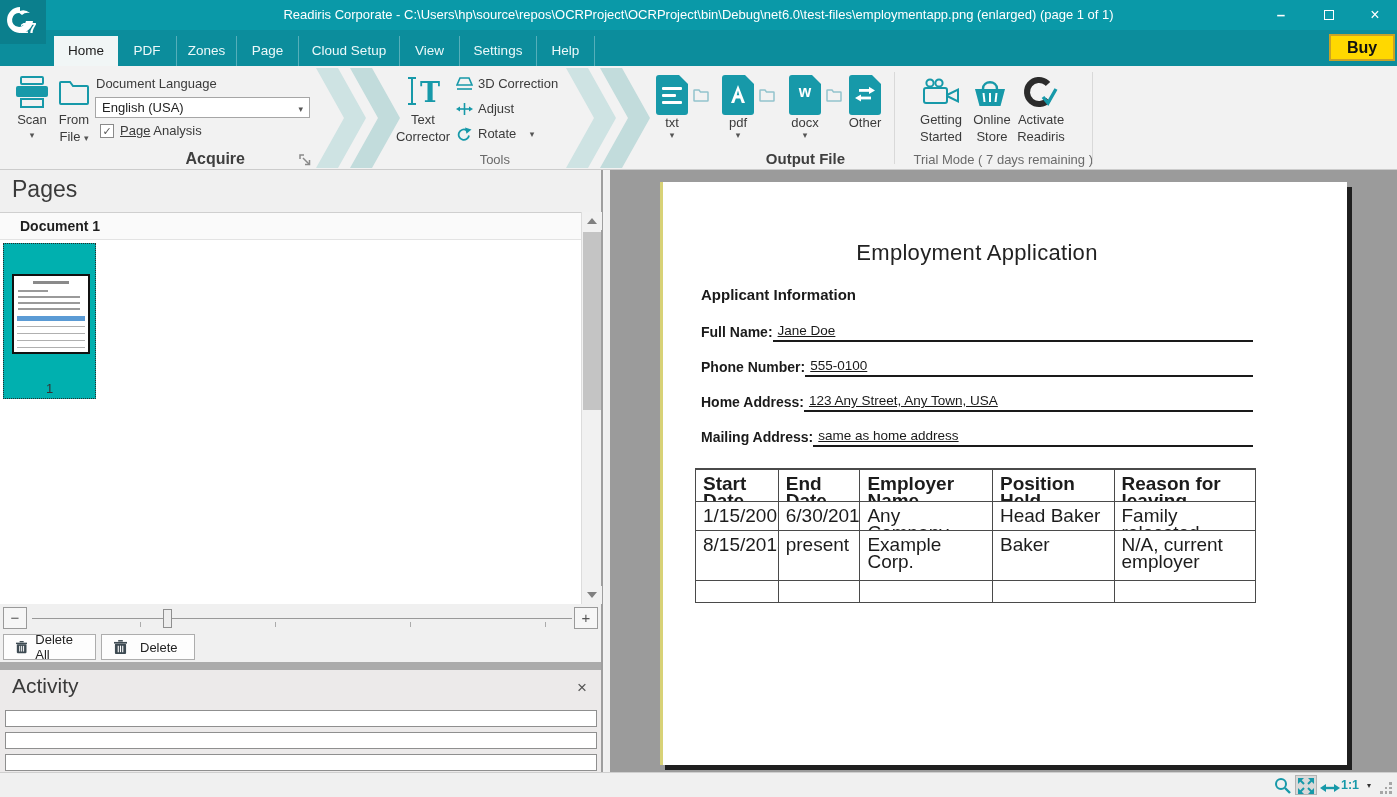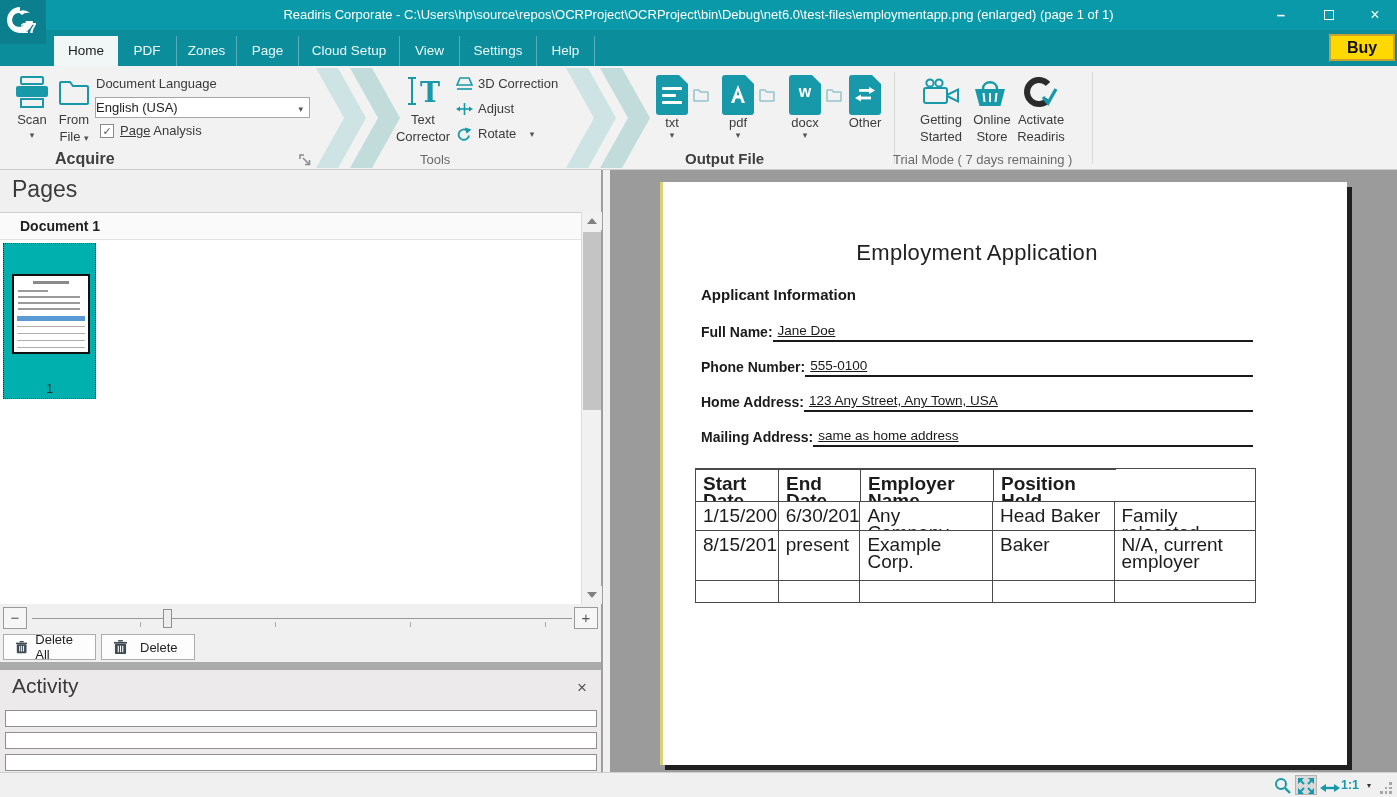--- a/index.html
+++ b/index.html
@@ -23,25 +23,25 @@
   .tabbar { position:absolute; left:0; top:30px; width:1397px; height:36px; background:#0c8d9c; }
   .tabs { position:absolute; left:54px; top:6px; height:30px; display:flex; }
   .tab { height:30px; line-height:30px; text-align:center; color:#ecf9fa; font-size:13.5px; background:#0c8d9c; border-right:1px solid rgba(255,255,255,0.30); cursor:default; }
   .tab:first-child { border-left:1px solid rgba(255,255,255,0.30); }
   .tab.active { background:#f1f6f6; color:#1c1c1c; border-color:transparent; }
   .buynow { position:absolute; right:2px; top:4px; width:66px; height:27px; background:#ffd800; border:2px solid #c9a227; color:#111; font-weight:bold; font-size:16px; text-align:center; line-height:23px; }
 
   
   .ribbon { position:absolute; left:0; top:66px; width:1397px; height:104px; background:#f2f2f2; border-bottom:1px solid #cccccc; }
   .rlabel { position:absolute; font-size:13px; color:#3b3b3b; text-align:center; white-space:nowrap; }
-  .grouplabel { position:absolute; font-size:15px; font-weight:bold; color:#3f3f3f; text-align:left; white-space:nowrap; }
+  .grouplabel { position:absolute; font-size:15px; font-weight:bold; color:#3f3f3f; text-align:right; white-space:nowrap; }
   .grouplabel.light { font-weight:normal; font-size:13px; color:#6a6a6a; }
   .caret { color:#555; font-size:9px; line-height:10px; text-align:center; }
   .vsep { position:absolute; top:6px; width:1px; height:92px; background:#d9d9d9; }
-  .langsel { position:absolute; left:95px; top:31px; width:215px; height:21px; background:#fff; border:1px solid #a6a6a6; font-size:13px; color:#222; line-height:19px; }
+  .langsel { position:absolute; left:95px; top:31px; width:215px; height:21px; background:#fff; border:1px solid #a6a6a6; font-size:13px; color:#222; line-height:19px; padding-left:6px; }
   .langsel .caret { position:absolute; right:6px; top:6px; }
   .cb { position:absolute; left:100px; top:58px; width:14px; height:14px; background:#fff; border:1px solid #8a8a8a; font-size:11px; line-height:13px; text-align:center; color:#555; }
   .docfile { position:absolute; width:32px; height:40px; background:#1799a9; border-radius:3px; }
   .docfile::after { content:''; position:absolute; top:0; right:0; width:0; height:0; border-style:solid; border-width:0 9px 9px 0; border-color:transparent #f2f2f2 transparent transparent; }
   .bars { position:absolute; left:6px; top:12px; width:20px; }
   .bars i { display:block; height:3px; background:#fff; border-radius:1px; margin-bottom:4px; }
   .bars i:nth-child(2) { width:14px; }
   .docglyph { position:absolute; left:0; top:8px; width:32px; text-align:center; color:#fff; font-weight:bold; font-size:16px; }
   .chev { position:absolute; top:2px; }
 
@@ -437,20 +437,21 @@
           <span class="flabel">Mailing Address:</span>
           <span class="fline"><span style="text-decoration:underline;"> same as home address</span></span>
         </div>
 
         <div class="etable">
           <div class="trw hd">
             <div class="c0 h32">Start Date</div>
             <div class="c1 h32">End Date</div>
             <div class="c2 h32">Employer Name</div>
             <div class="c3 h32">Position Held</div>
+            <div class="c4 h32">Reason for leaving</div>
           </div>
           <div class="trw">
             <div class="c0 h29">1/15/2009</div>
             <div class="c1 h29">6/30/2013</div>
             <div class="c2 h29">Any Company</div>
             <div class="c3 h29">Head Baker</div>
             <div class="c4 h29">Family relocated</div>
           </div>
           <div class="trw">
             <div class="c0 h50">8/15/2013</div>

